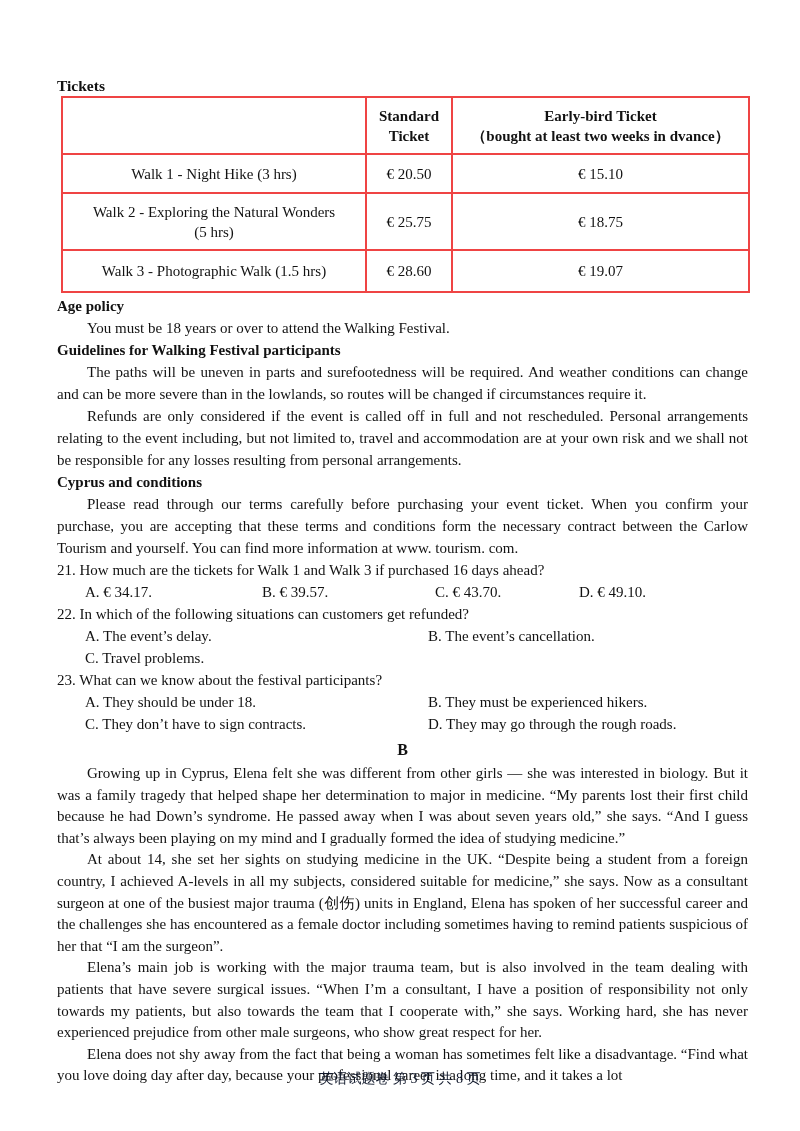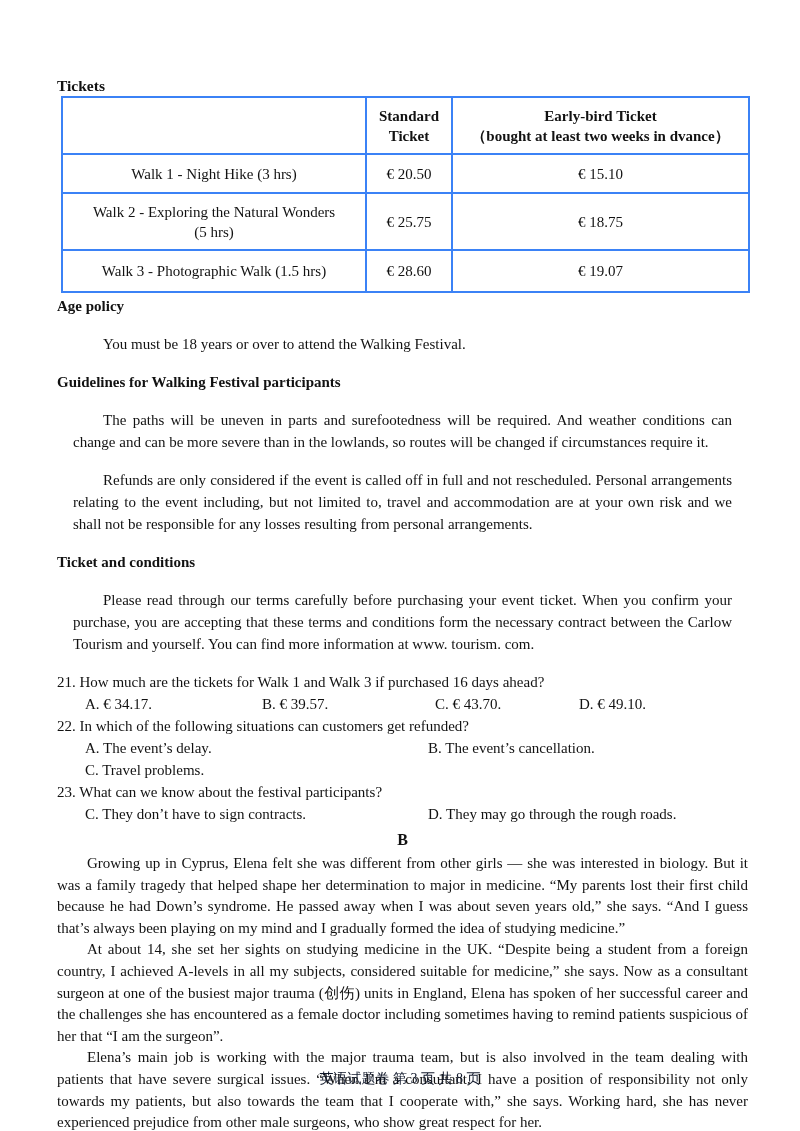--- a/index.html
+++ b/index.html
@@ -21,38 +21,38 @@
     font-size: 15.5px;
     line-height: 20px;
   }
   table.tickets-table {
     border-collapse: collapse;
     table-layout: fixed;
     width: 687px;
     margin-left: 4px;
   }
   table.tickets-table td {
-    border: 2px solid #3b82f6;
+    border: 2px solid #ef4444;
     text-align: center;
     vertical-align: middle;
     padding: 1px 4px;
     line-height: 20px;
   }
   tr.thead td { height: 53px; font-weight: bold; }
   tr.row-1 td { height: 35px; }
   tr.row-2 td { height: 53px; }
   tr.row-3 td { height: 38px; }
   .sections { margin-top: 2px; }
   p.sec-h {
     margin: 0;
     font-weight: bold;
     line-height: 22px;
   }
   p.sec-b {
-    margin: 16px;
+    margin: 0;
     line-height: 22px;
     text-indent: 30px;
     text-align: justify;
   }
   p.q-stem { margin: 0; line-height: 22px; }
   .opt-row { position: relative; height: 22px; line-height: 22px; }
   .opt-row span { position: absolute; top: 0; white-space: nowrap; }
   .o1 { left: 28px; }
   .o2-4col { left: 205px; }
   .o3-4col { left: 378px; }
@@ -124,21 +124,21 @@
       </tr>
     </tbody>
   </table>
 
   <div class="sections">
     <p class="sec-h">Age policy</p>
     <p class="sec-b">You must be 18 years or over to attend the Walking Festival.</p>
     <p class="sec-h">Guidelines for Walking Festival participants</p>
     <p class="sec-b">The paths will be uneven in parts and surefootedness will be required. And weather conditions can change and can be more severe than in the lowlands, so routes will be changed if circumstances require it.</p>
     <p class="sec-b">Refunds are only considered if the event is called off in full and not rescheduled. Personal arrangements relating to the event including, but not limited to, travel and accommodation are at your own risk and we shall not be responsible for any losses resulting from personal arrangements.</p>
-    <p class="sec-h">Ticket and conditions</p>
+    <p class="sec-h">Cyprus and conditions</p>
     <p class="sec-b">Please read through our terms carefully before purchasing your event ticket. When you confirm your purchase, you are accepting that these terms and conditions form the necessary contract between the Carlow Tourism and yourself. You can find more information at www. tourism. com.</p>
   </div>
 
   <div class="questions">
 
     <p class="q-stem">21. How much are the tickets for Walk 1 and Walk 3 if purchased 16 days ahead?</p>
     <div class="opt-row">
       <span class="o1">A. € 34.17.</span>
       <span class="o2-4col">B. € 39.57.</span>
       <span class="o3-4col">C. € 43.70.</span>
@@ -149,20 +149,24 @@
     <div class="opt-row">
       <span class="o1">A. The event’s delay.</span>
       <span class="o2-2col">B. The event’s cancellation.</span>
     </div>
     <div class="opt-row">
       <span class="o1">C. Travel problems.</span>
     </div>
 
     <p class="q-stem">23. What can we know about the festival participants?</p>
     <div class="opt-row">
+      <span class="o1">A. They should be under 18.</span>
+      <span class="o2-2col">B. They must be experienced hikers.</span>
+    </div>
+    <div class="opt-row">
       <span class="o1">C. They don’t have to sign contracts.</span>
       <span class="o2-2col">D. They may go through the rough roads.</span>
     </div>
 
   </div>
 
   <div class="b-label">B</div>
 
   <div class="passage">
     <p class="pas">Growing up in Cyprus, Elena felt she was different from other girls — she was interested in biology. But it was a family tragedy that helped shape her determination to major in medicine. “My parents lost their first child because he had Down’s syndrome. He passed away when I was about seven years old,” she says. “And I guess that’s always been playing on my mind and I gradually formed the idea of studying medicine.”</p>

